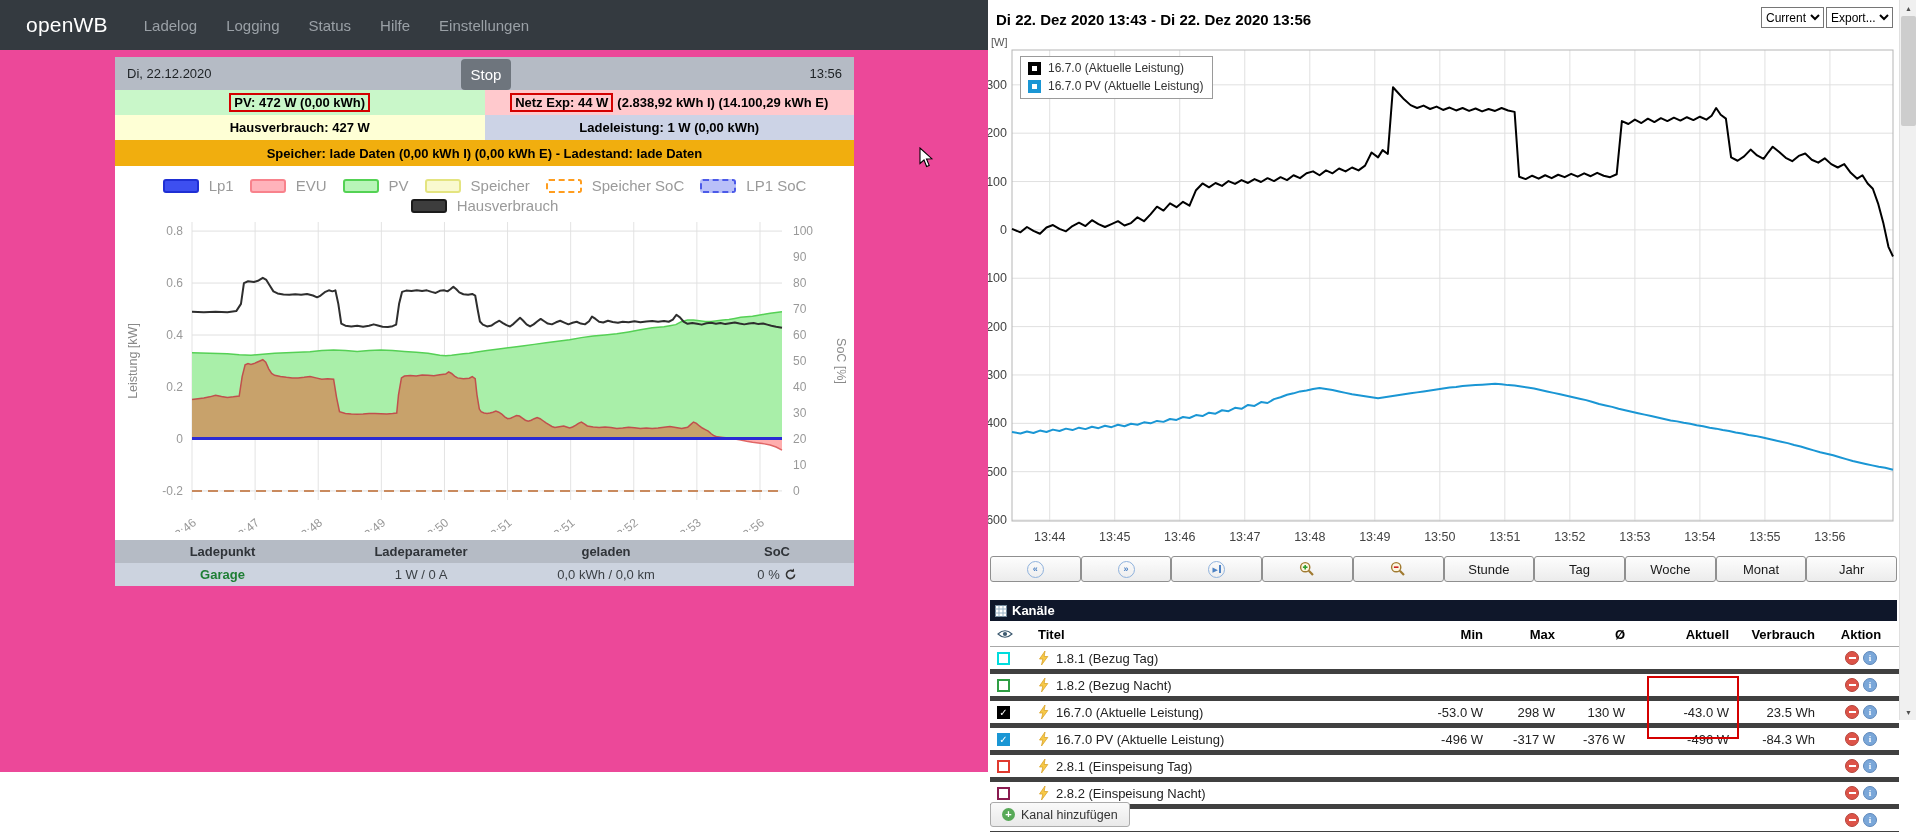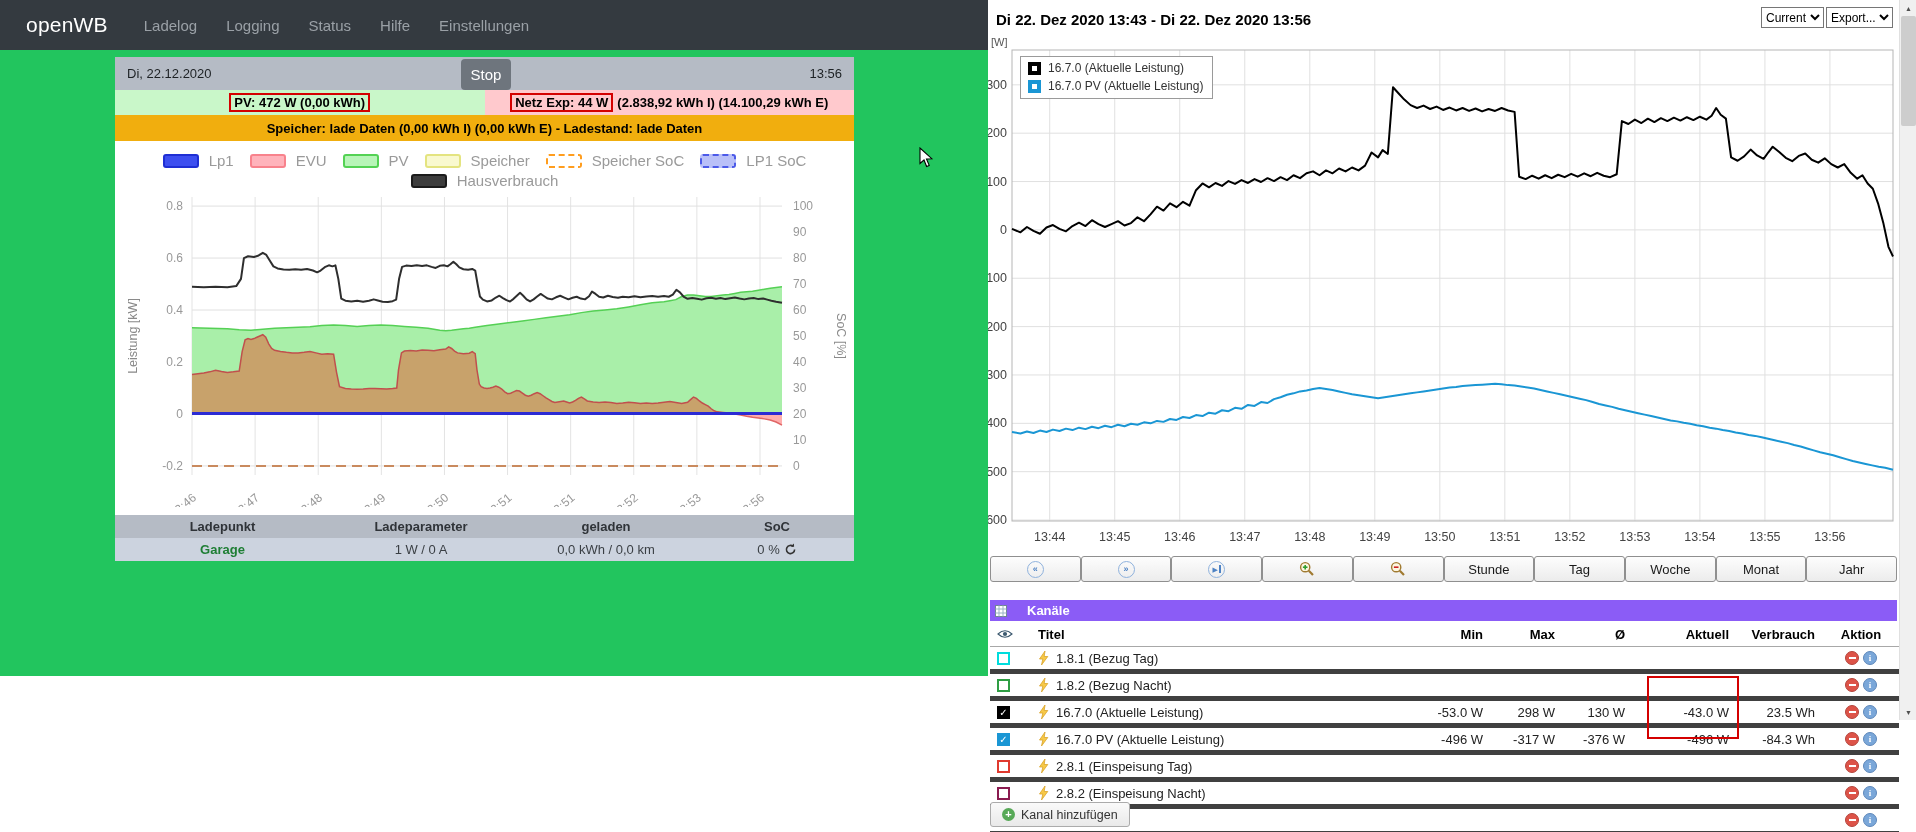--- a/index.html
+++ b/index.html
@@ -1,19 +1,19 @@
 <!DOCTYPE html>
 <html><head>
 <meta charset="utf-8">
 <style>
   html,body{margin:0;padding:0;background:#555;}
   .app{position:relative;width:1916px;height:832px;overflow:hidden;background:#fff;
        font-family:"Liberation Sans","DejaVu Sans",sans-serif;-webkit-font-smoothing:antialiased;}
   
-  .left-pane{position:absolute;left:0;top:0;width:988px;height:676px;background:#22c55e;}
+  .left-pane{position:absolute;left:0;top:0;width:988px;height:772px;background:#ec4899;}
   .navbar{position:absolute;top:0;left:0;right:0;height:50px;background:#343a40;display:flex;align-items:center;
           padding-left:26px;box-sizing:border-box;}
   .brand{color:#ffffff;font-size:21px;margin-right:36px;letter-spacing:.2px;}
   .nav-item{color:#9aa0a6;font-size:15px;margin-right:29px;cursor:pointer;}
   .card{position:absolute;left:115px;top:57px;width:739px;background:#ffffff;}
   .card-header{position:relative;height:33px;background:#b5bbc5;display:flex;align-items:center;
                justify-content:space-between;padding:0 12px;font-size:13px;color:#1d2124;}
   .stop-btn{position:absolute;left:346px;top:2px;width:50px;height:31px;background:#6e757d;color:#fff;border:none;
             border-radius:4px;font-size:15px;font-family:inherit;cursor:pointer;}
   .status-row{display:flex;height:25px;font-size:13px;font-weight:bold;color:#000;}
@@ -47,22 +47,22 @@
   .vz-swatch{width:13px;height:13px;display:grid;place-items:center;}
   .vz-swatch>span{width:5px;height:5px;background:#fff;}
   .btn-row{position:absolute;left:2px;top:556px;width:907px;display:flex;height:26px;}
   .vz-btn{flex:1;border:1px solid #8f8f8f;border-radius:3px;background:linear-gradient(#fdfdfd,#ececec);
           font-size:13px;color:#1a1a1a;display:flex;align-items:center;justify-content:center;gap:2px;
           font-family:inherit;cursor:pointer;padding:0;}
   .icn-circle{width:15px;height:15px;border:1.5px solid #8fb2dd;border-radius:50%;color:#4d82c4;
               font-size:9px;font-weight:bold;display:grid;place-items:center;line-height:1;}
   .icn-skip{display:flex;align-items:center;}
   .icn-bar{width:2px;height:8px;background:#4d82c4;margin-left:1px;}
-  .kanaele-bar{position:absolute;left:2px;top:600px;width:907px;height:21px;background:#8b5cf6;color:#fff;
-               font-weight:bold;font-size:13px;display:flex;align-items:center;gap:20px;padding-left:5px;
+  .kanaele-bar{position:absolute;left:2px;top:600px;width:907px;height:21px;background:#0f172a;color:#fff;
+               font-weight:bold;font-size:13px;display:flex;align-items:center;gap:5px;padding-left:5px;
                box-sizing:border-box;}
   .ch-table{position:absolute;left:2px;top:622px;width:909px;font-size:13px;color:#222;}
   .ch-head,.ch-row{display:grid;grid-template-columns:30px 1fr 85px 72px 70px 104px 86px 76px;align-items:center;}
   .ch-head{height:24px;font-weight:bold;border-bottom:1px solid #a8a8a8;color:#000;}
   .ch-row{height:22px;border-bottom:5px solid #404040;}
   .num{text-align:right;padding-right:8px;}
   .cell-title{display:flex;align-items:center;gap:7px;padding-left:18px;}
   .chk{width:13px;height:13px;box-sizing:border-box;border:2px solid;display:grid;place-items:center;
        font-size:10px;font-weight:bold;color:#fff;line-height:1;margin-left:7px;cursor:pointer;}
   .aktion{display:flex;justify-content:center;gap:4px;}
@@ -113,20 +113,28 @@
       <div class="status-row">
         <div class="status-cell cell-pv">
           <span class="red-box">PV: 472 W (0,00 kWh)</span>
         </div>
         <div class="status-cell cell-netz">
           <span class="red-box">Netz Exp: 44 W</span>
           <span class="netz-rest">(2.838,92 kWh I) (14.100,29 kWh E)</span>
         </div>
       </div>
 
+      <div class="status-row">
+        <div class="status-cell cell-haus">
+          <span>Hausverbrauch: 427 W</span>
+        </div>
+        <div class="status-cell cell-lade">
+          <span>Ladeleistung: 1 W (0,00 kWh)</span>
+        </div>
+      </div>
 
       <div class="speicher-row">
         <span>Speicher: lade Daten (0,00 kWh I) (0,00 kWh E) - Ladestand: lade Daten</span>
       </div>
 
       <div class="legend-area">
         <div class="legend-line" id="legend1">
             <div class="legend-item">
               <span class="legend-swatch" style="background: rgb(61, 79, 240); border: 2px solid rgb(31, 47, 212);"></span>
               <span>Lp1</span>

